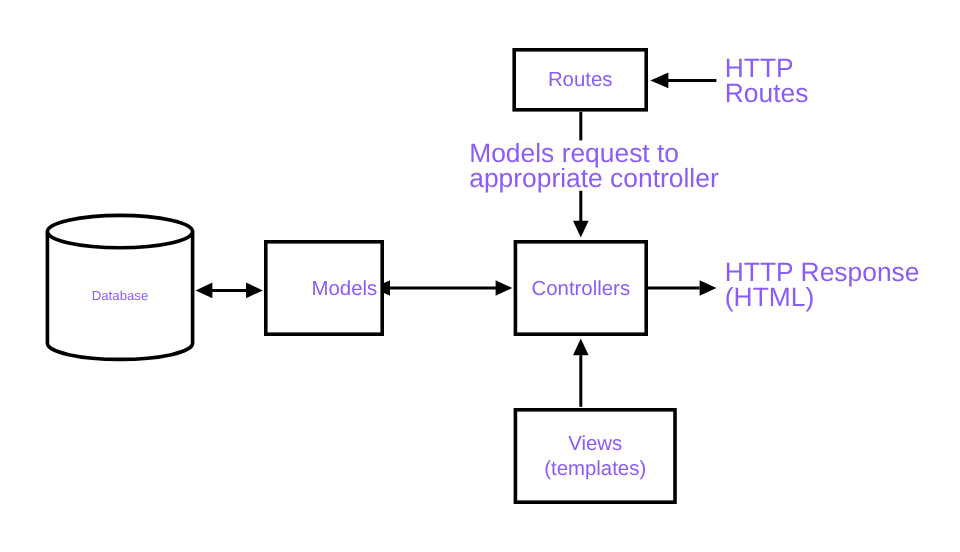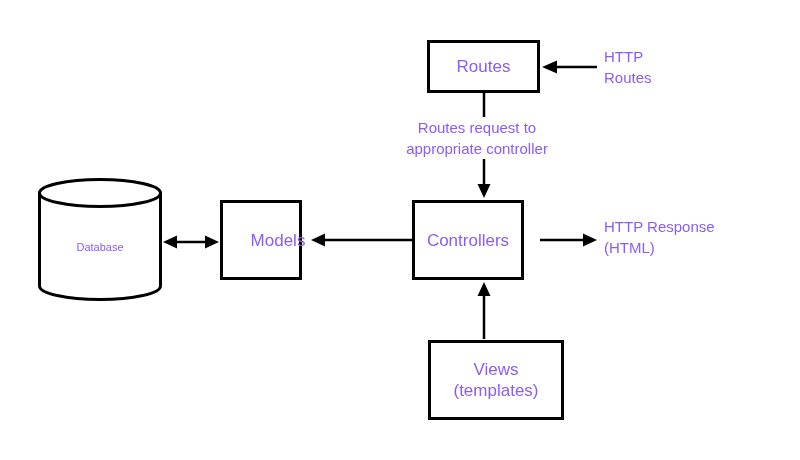--- a/index.html
+++ b/index.html
@@ -25,26 +25,26 @@
     display: flex;
     flex-direction: column;
     align-items: center;
     justify-content: center;
     text-align: center;
     font-size: 17px;
     line-height: 21px;
     z-index: 2;
   }
   .node-routes      { left: 427px; top: 40px;  width: 113px; height: 53px; }
-  .node-models      { left: 220px; top: 200px; width: 82px;  height: 80px; padding-left: 34px; }
-  .node-controllers { left: 412px; top: 200px; width: 112px; height: 80px; }
+  .node-models      { left: 220px; top: 200px; width: 100px;  height: 80px; padding-left: 34px; }
+  .node-controllers { left: 428px; top: 200px; width: 112px; height: 80px; }
   .node-views       { left: 428px; top: 340px; width: 136px; height: 80px; }
   .lbl {
     position: absolute;
-    font-size: 15px;
+    font-size: 22px;
     line-height: 21px;
     background: #ffffff;
     z-index: 3;
     white-space: nowrap;
   }
   .lbl div { white-space: nowrap; }
   .lbl-http-request  { left: 604px; top: 46px;  text-align: left; }
   .lbl-forward       { left: 391px; top: 117px; width: 172px; text-align: center; }
   .lbl-read-write    { left: 317px; top: 189px; width: 100px; text-align: center; }
   .lbl-http-response { left: 604px; top: 216px; text-align: left; }
@@ -121,21 +121,21 @@
   </div>
 
   <div class="lbl-database">Database</div>
 
   <div class="lbl lbl-http-request">
     <div>HTTP</div>
     <div>Routes</div>
   </div>
 
   <div class="lbl lbl-forward">
-    <div>Routes request to</div>
+    <div>Models request to</div>
     <div>appropriate controller</div>
   </div>
 
 
   <div class="lbl lbl-http-response">
     <div>HTTP Response</div>
     <div>(HTML)</div>
   </div>
 
 </div>

